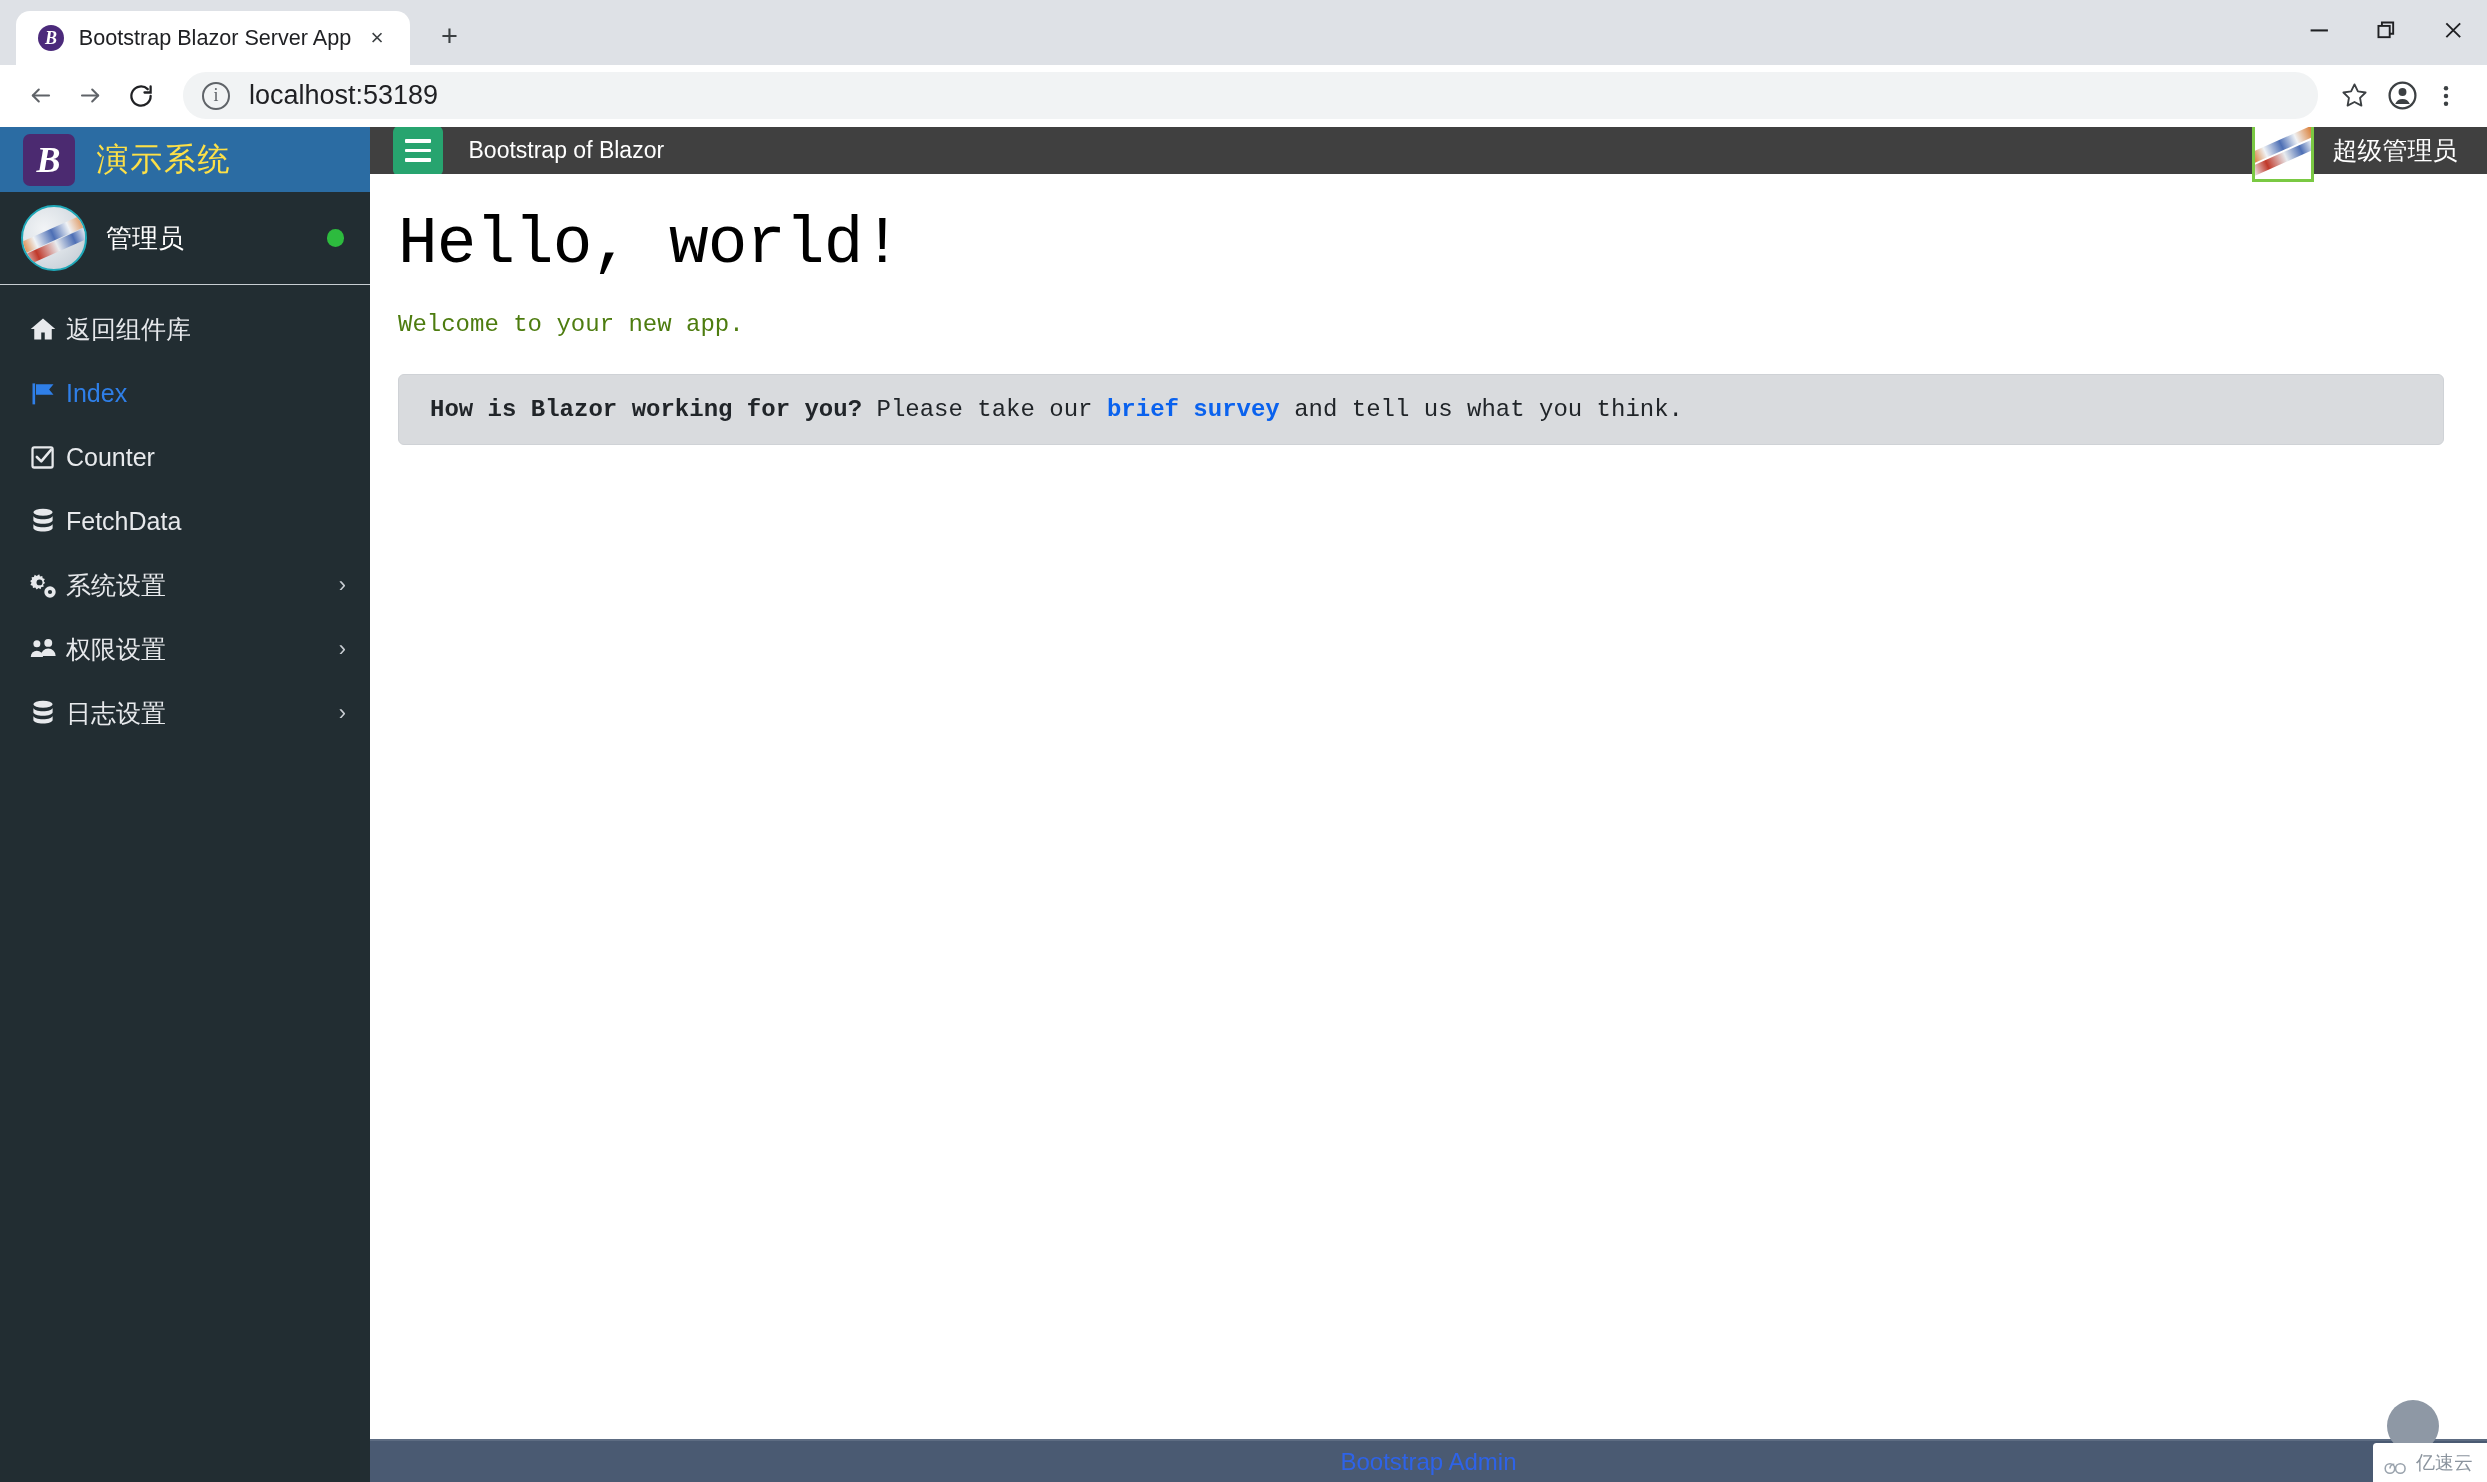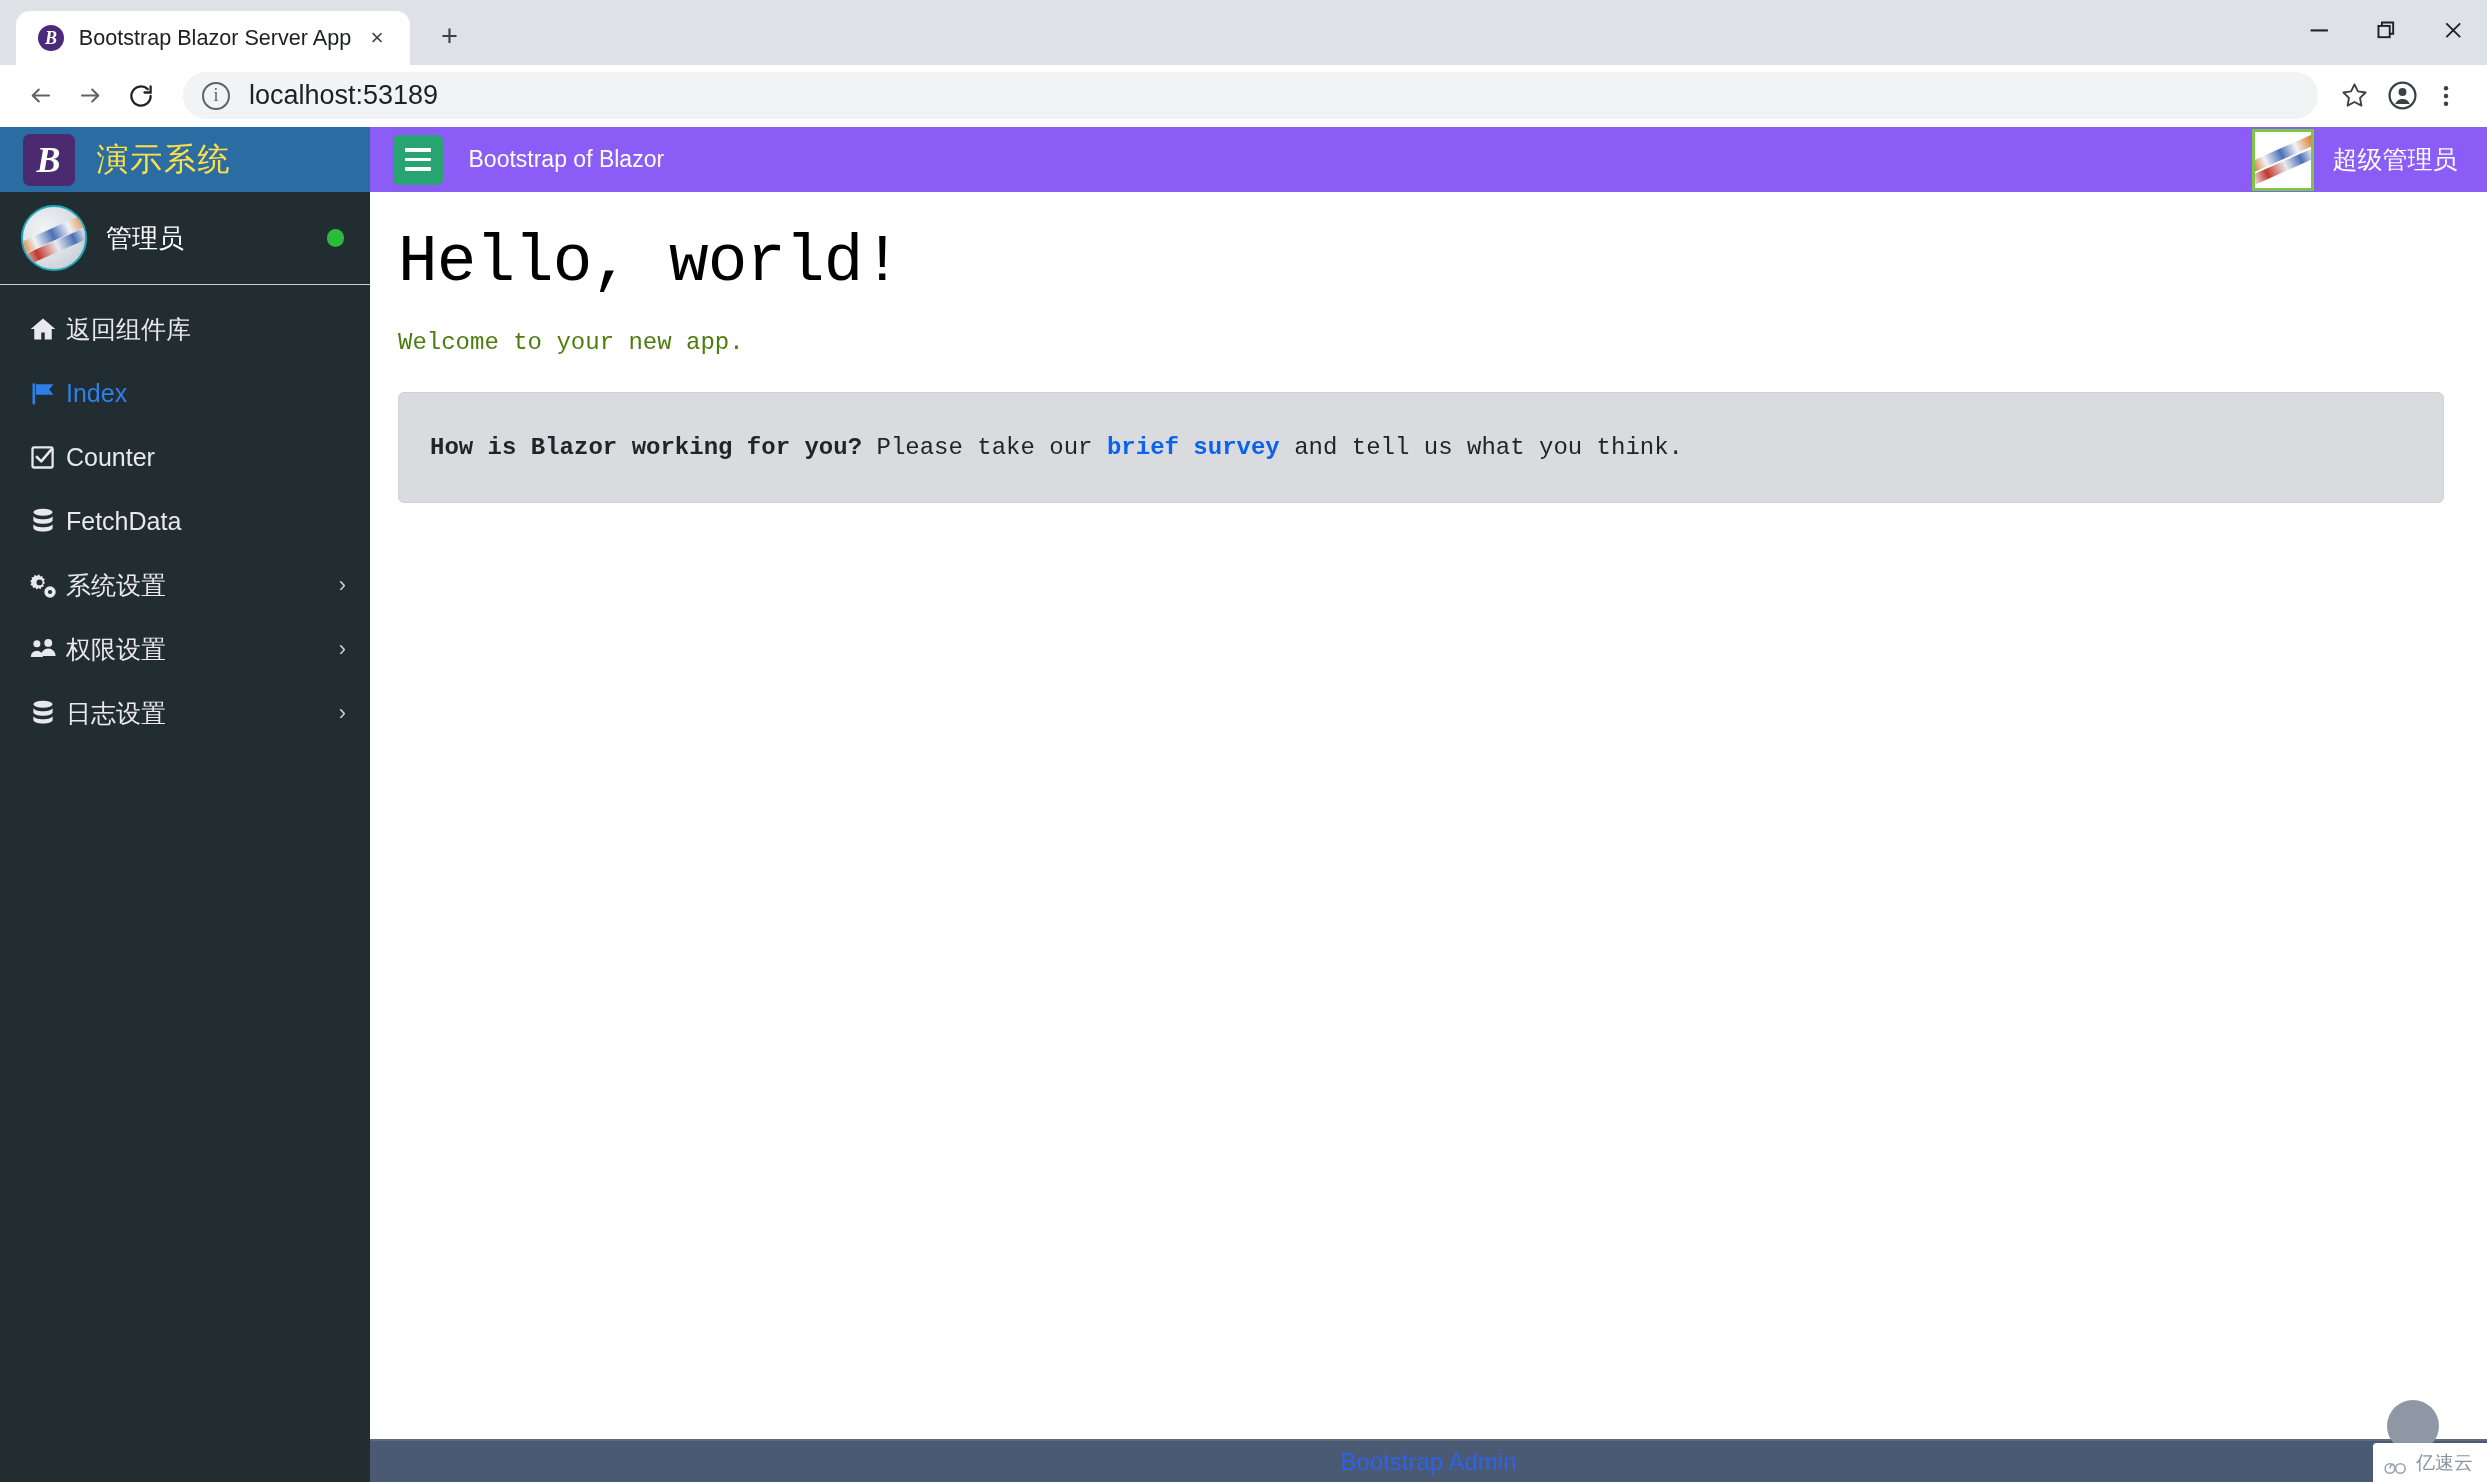--- a/index.html
+++ b/index.html
@@ -306,22 +306,22 @@
   
   .content-col {
     flex: 1 1 auto;
     display: flex;
     flex-direction: column;
     min-width: 0;
     background: #ffffff;
   }
 
   .top-navbar {
-    height: 65px;
-    background: #8b5cf6;
+    height: 47px;
+    background: #404040;
     display: flex;
     align-items: center;
     padding: 0 19px 0 22.5px;
     flex: 0 0 auto;
   }
 
   .hamburger-btn {
     width: 50px; height: 50px;
     background: #27a46f;
     border-radius: 6px;
@@ -405,21 +405,21 @@
     margin-top: 29px;
     font-size: 24px;
     color: #4d7c0f;
   }
 
   .alert-survey {
     margin-top: 36px;
     background: #d9dbde;
     border: 0.9px solid #cfd2d6;
     border-radius: 6px;
-    padding: 38px 31px;
+    padding: 18px 31px;
     font-size: 24px;
     color: #212529;
     line-height: 1.4;
   }
   .alert-survey .strong { font-weight: bold; }
   .alert-survey .survey-link {
     color: #0a62ee;
     font-weight: bold;
     text-decoration: none;
   }

